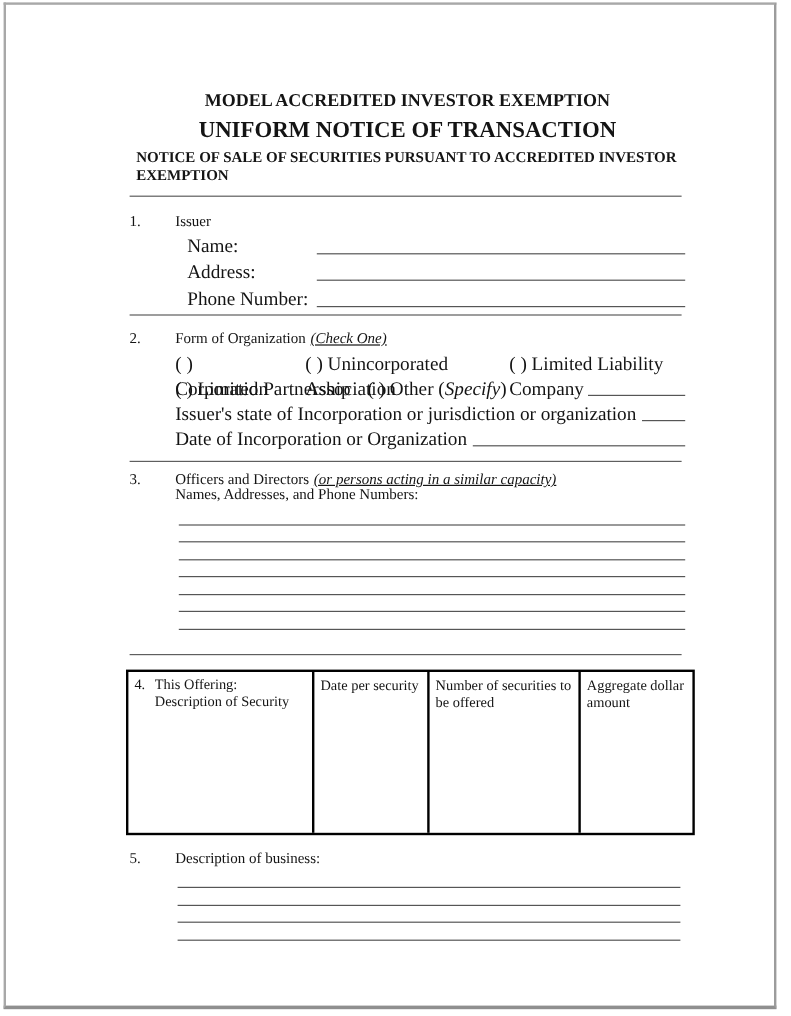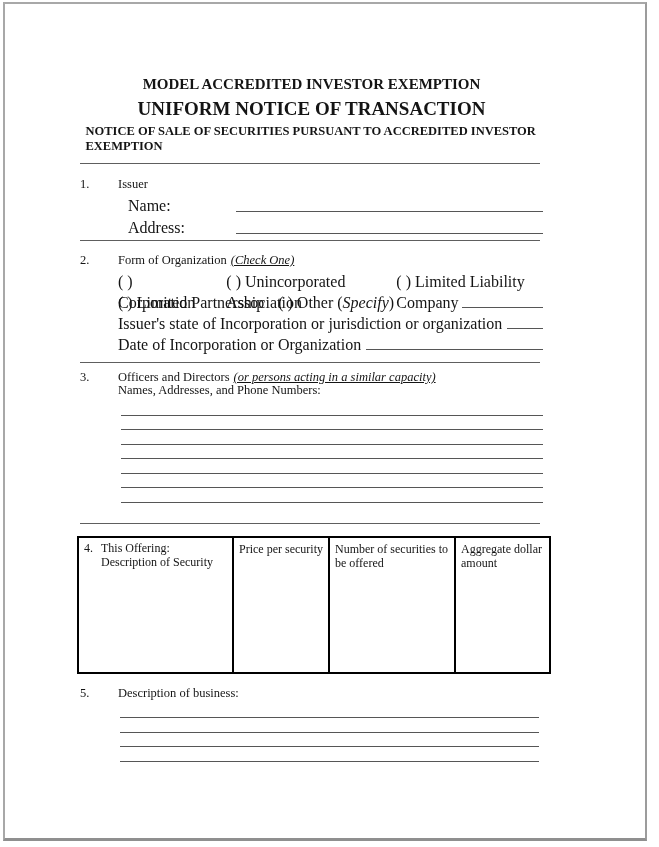--- a/index.html
+++ b/index.html
@@ -5,21 +5,21 @@
   html,body { margin:0; padding:0; background:#ffffff; }
   .page {
     position:relative; width:659px; height:847px; background:#ffffff; overflow:hidden;
     font-family:"Liberation Serif","DejaVu Serif",serif; color:#141414;
   }
   .frame {
     position:absolute; left:3px; top:2px; width:644px; height:839px;
     box-sizing:border-box; border:2px solid #a8a8a8;
     border-right-color:#9c9c9c; border-bottom:3px solid #8f8f8f;
   }
-  .content { position:absolute; left:80px; top:2px; width:463px; }
+  .content { position:absolute; left:108px; top:2px; width:463px; }
 
   .t1 { font-size:15px; font-weight:bold; text-align:center; line-height:17px; margin-top:74px; }
   .t2 { font-size:19px; font-weight:bold; text-align:center; line-height:17px; margin-top:7px; }
   .t3 { font-size:12.5px; font-weight:bold; line-height:14.5px; margin:7px auto 0; max-width:452px; }
 
   .sep { width:460px; height:0; border-top:1px solid #5e5e5e; }
   .sep1 { margin-top:10px; }
   .sep2 { margin-top:1px; }
   .sep3 { margin-top:7px; }
   .sep4 { margin-top:20px; }
@@ -85,20 +85,24 @@
         <span>Issuer</span>
       </div>
       <div class="frow">
         <span class="flabel">Name:</span>
         <span class="uline"></span>
       </div>
       <div class="frow">
         <span class="flabel">Address:</span>
         <span class="uline"></span>
       </div>
+      <div class="frow">
+        <span class="flabel">Phone Number:</span>
+        <span class="uline"></span>
+      </div>
     </div>
 
     <div class="sep sep2"></div>
 
     <div class="sec2">
       <div class="secrow row21">
         <span class="num">2.</span>
         <span>Form of Organization</span>
         <span class="it note">(Check One)</span>
       </div>
@@ -146,21 +150,21 @@
     <div class="sep sep4"></div>
 
     <div class="offtable">
       <div class="cell c1">
         <div class="c1head">
           <span class="c1num">4.</span>
           <span>This Offering:</span>
         </div>
         <div class="c1sub">Description of Security</div>
       </div>
-      <div class="cell nowrap">Price per security</div>
+      <div class="cell nowrap">Date per security</div>
       <div class="cell">Number of securities to
 be offered</div>
       <div class="cell last">Aggregate dollar
 amount</div>
     </div>
 
     <div>
       <div class="secrow s5h">
         <span class="num">5.</span>
         <span>Description of business:</span>

